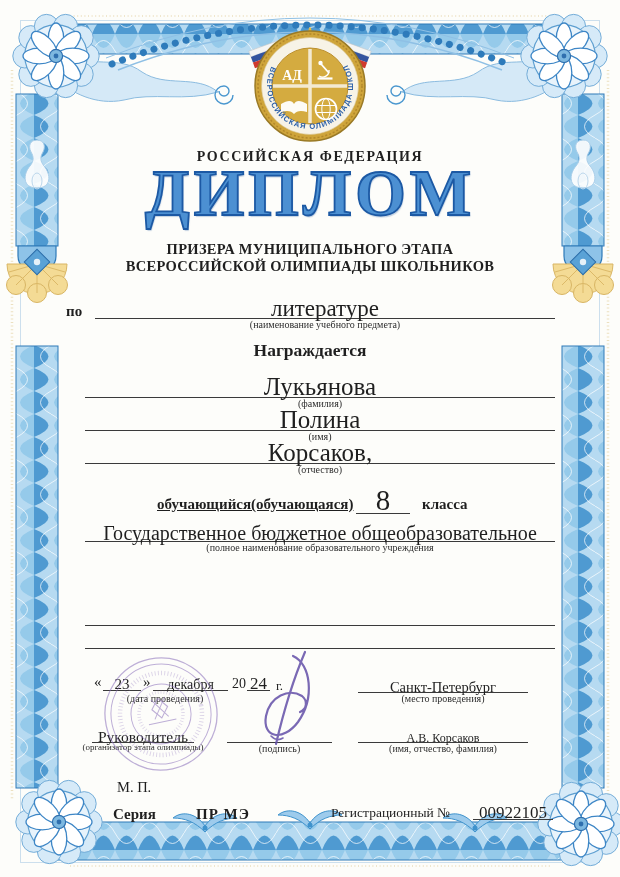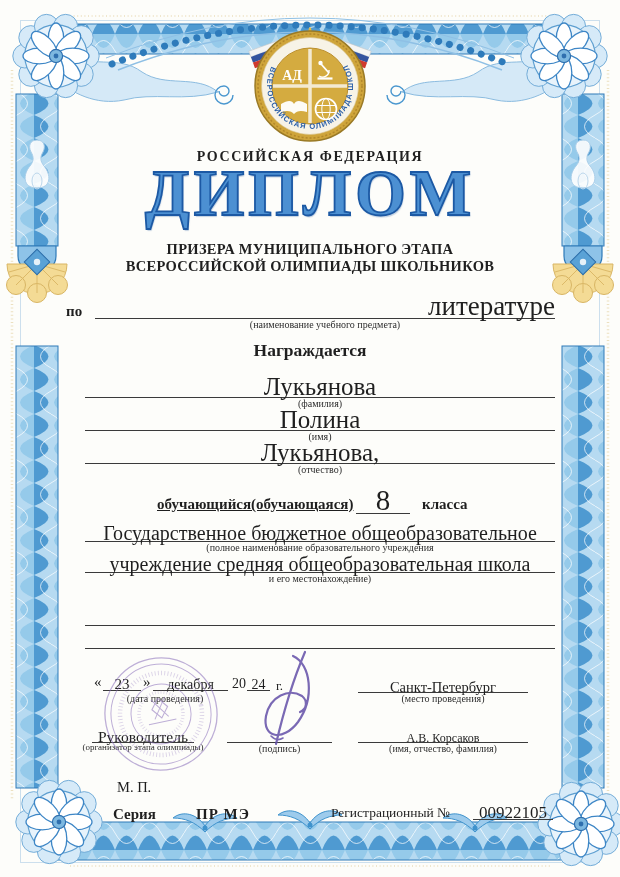--- a/index.html
+++ b/index.html
@@ -180,67 +180,63 @@
     </g>
   </svg>
 
   <div class="abs rf">РОССИЙСКАЯ ФЕДЕРАЦИЯ</div>
   <div class="abs sub" style="top:241px;">ПРИЗЕРА МУНИЦИПАЛЬНОГО ЭТАПА</div>
   <div class="abs title">ДИПЛОМ</div>
   <div class="abs sub" style="top:258px;">ВСЕРОССИЙСКОЙ ОЛИМПИАДЫ ШКОЛЬНИКОВ</div>
 
   <span class="abs bold" style="left:66px;top:303px;font-size:15px;">по</span>
   <div class="field" style="left:95px;top:290px;width:460px;height:28px;">
-    <div class="value" style="font-size:27px;text-align:right;">литературе</div>
+    <div class="value" style="font-size:23px;">литературе</div>
     <div class="caption">(наименование учебного предмета)</div>
   </div>
 
   <div class="abs award">Награждается</div>
 
   <div class="field" style="left:85px;top:367px;width:470px;height:30px;">
     <div class="value" style="font-size:25px;">Лукьянова</div>
     <div class="caption">(фамилия)</div>
   </div>
   <div class="field" style="left:85px;top:400px;width:470px;height:30px;">
     <div class="value" style="font-size:25px;">Полина</div>
     <div class="caption">(имя)</div>
   </div>
   <div class="field" style="left:85px;top:433px;width:470px;height:30px;">
-    <div class="value" style="font-size:25px;">Лукьянова,</div>
+    <div class="value" style="font-size:25px;">Корсаков,</div>
     <div class="caption">(отчество)</div>
   </div>
 
   <span class="abs bold" style="left:157px;top:496px;font-size:15px;text-decoration:underline;">обучающийся(обучающаяся)</span>
   <div class="field" style="left:356px;top:482px;width:54px;height:31px;">
     <div class="value" style="font-size:29px;">8</div>
   </div>
   <span class="abs bold" style="left:422px;top:496px;font-size:15px;">класса</span>
 
   <div class="field" style="left:85px;top:516px;width:470px;height:25px;">
     <div class="value" style="font-size:20px;">Государственное бюджетное общеобразовательное</div>
     <div class="caption">(полное наименование образовательного учреждения</div>
   </div>
-  <div class="field" style="left:85px;top:547px;width:470px;height:25px;">
-    <div class="value" style="font-size:20px;">учреждение средняя общеобразовательная школа</div>
-    <div class="caption">и его местонахождение)</div>
-  </div>
   <div class="field" style="left:85px;top:617px;width:470px;height:8px;"></div>
   <div class="field" style="left:85px;top:640px;width:470px;height:8px;"></div>
 
   <span class="abs" style="left:94px;top:674px;font-size:15px;">«</span>
   <div class="field" style="left:103px;top:670px;width:38px;height:20px;">
     <div class="value" style="font-size:15px;">23</div>
   </div>
   <span class="abs" style="left:143px;top:674px;font-size:15px;">»</span>
   <div class="field" style="left:153px;top:670px;width:75px;height:20px;">
     <div class="value" style="font-size:14px;">декабря</div>
   </div>
   <span class="abs" style="left:232px;top:676px;font-size:14px;">20</span>
   <div class="field" style="left:247px;top:672px;width:23px;height:18px;">
-    <div class="value" style="font-size:14px;">24</div>
+    <div class="value" style="font-size:17px;">24</div>
   </div>
   <span class="abs" style="left:276px;top:678px;font-size:13px;">г.</span>
   <div class="abs small-cap" style="left:95px;top:693px;width:140px;text-align:center;">(дата проведения)</div>
 
   <div class="field" style="left:358px;top:672px;width:170px;height:20px;">
     <div class="value" style="font-size:14.5px;">Санкт-Петербург</div>
     <div class="caption">(место проведения)</div>
   </div>
 
   <div class="field" style="left:92px;top:722px;width:102px;height:20px;">

